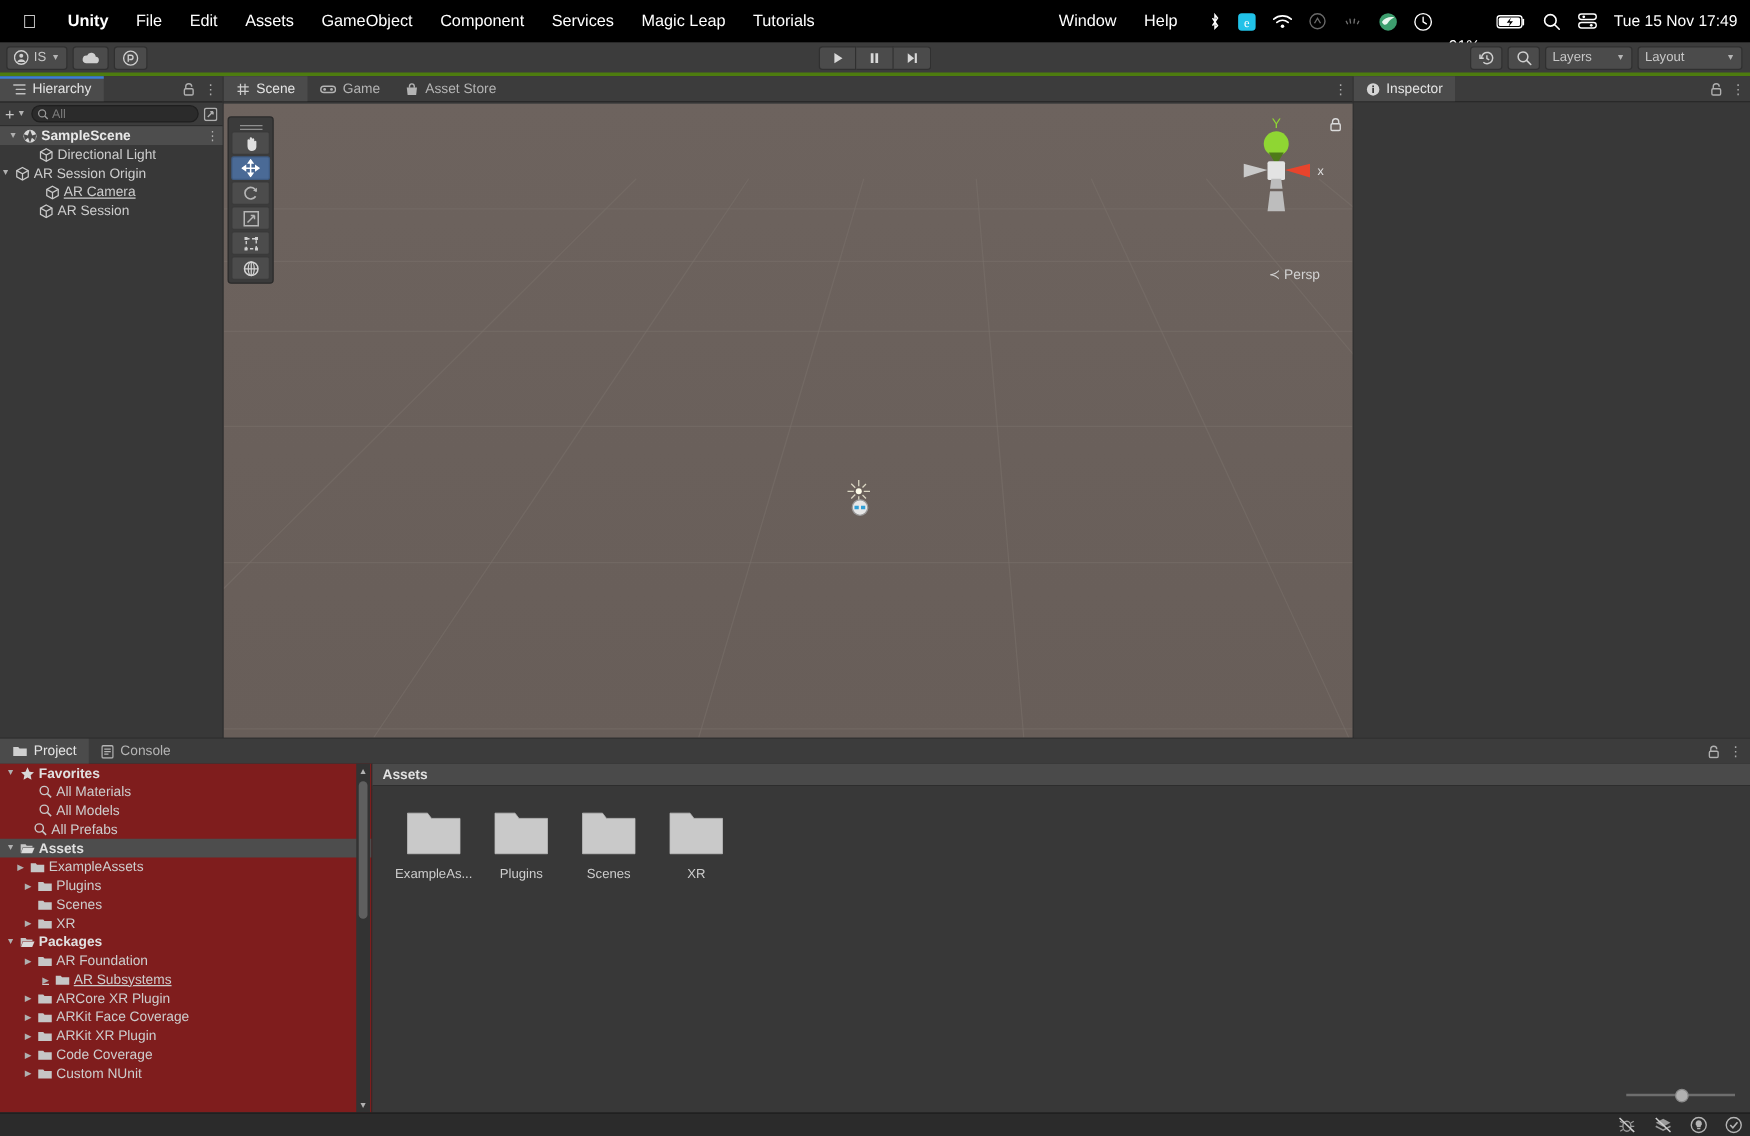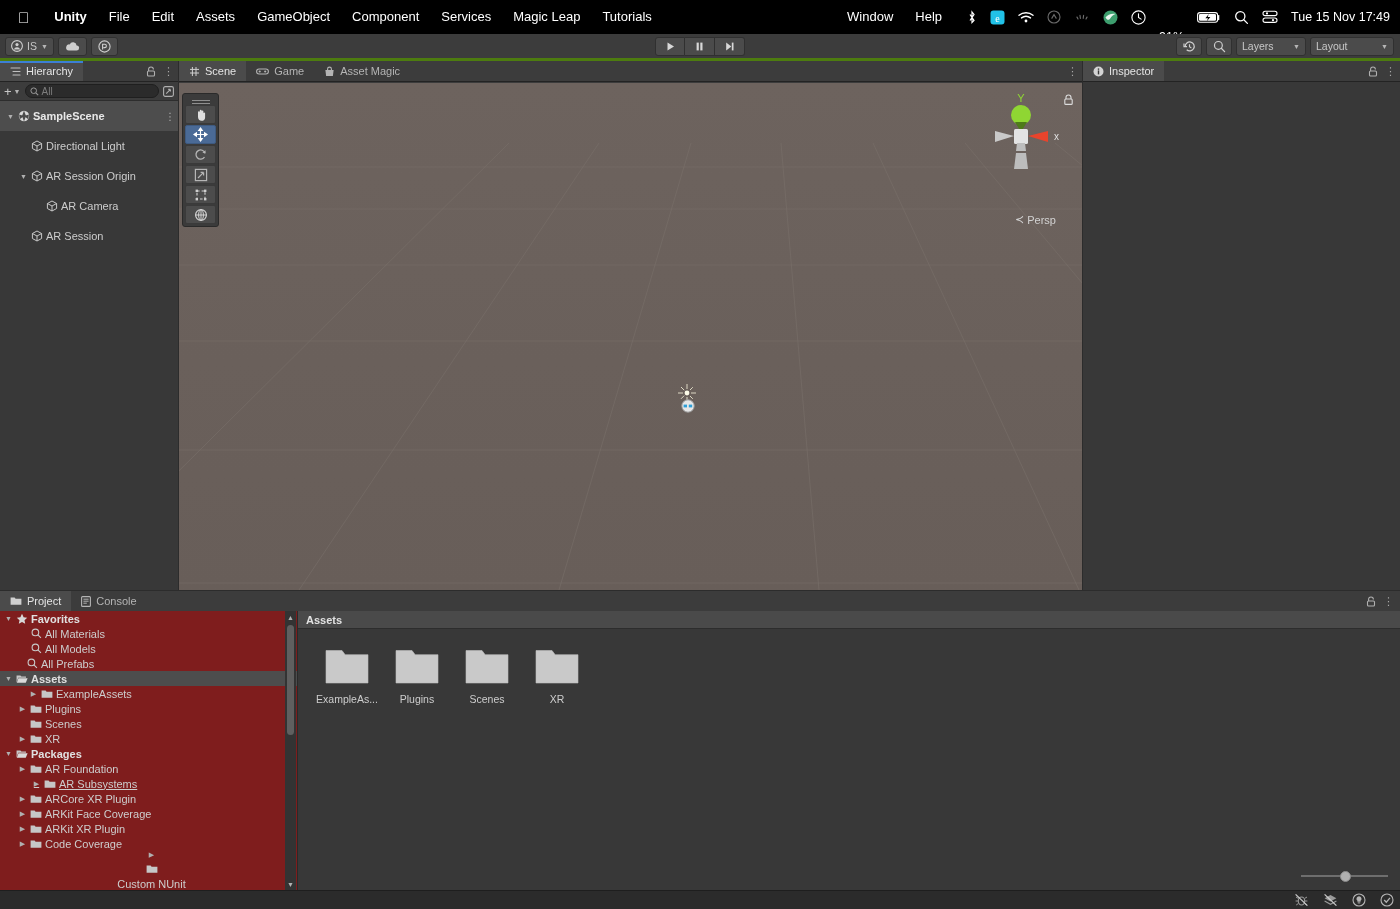--- a/index.html
+++ b/index.html
@@ -83,21 +83,21 @@
   .hier-toolbar {
     height: 19px; background: #3c3c3c; display: flex; align-items: center;
     padding: 0 4px; gap: 4px; border-bottom: 1px solid #2d2d2d;
   }
   .plus-btn { display: flex; align-items: center; gap: 2px; color: #c8c8c8; font-size: 13px; }
   .search-pill {
     flex: 1; height: 14px; background: #2b2b2b; border: 1px solid #1f1f1f; border-radius: 7px;
     display: flex; align-items: center; padding: 0 4px; gap: 3px; color: #7d7d7d; font-size: 10px;
   }
   .hier-row {
-    height: 30px; display: flex; align-items: center; gap: 3px;
+    height: 15px; display: flex; align-items: center; gap: 3px;
     font-size: 11px; color: #cdcdcd; padding-right: 4px; position: relative;
   }
   .hier-row.selected-scene { background: #4d4d4d; }
   .tri { width: 9px; font-size: 7px; color: #b0b0b0; text-align: center; flex: 0 0 9px; }
   .tri.empty { visibility: hidden; }
   .go-ico { width: 12px; height: 12px; flex: 0 0 12px; display: flex; align-items: center; justify-content: center; }
   .row-menu { position: absolute; right: 4px; font-size: 10px; color: #b0b0b0; letter-spacing: -1px; }
 
   
   #scene-panel { left: 179px; top: 61px; width: 903px; height: 529px; background: #383838; }
@@ -407,31 +407,31 @@
         <div class="hier-row" style="padding-left: 19px;">
           <span class="tri empty">▼</span>
           <span class="go-ico">
             <svg width="12" height="12" viewBox="0 0 12 12">
               <path d="M6 1 10.6 3.5v5L6 11 1.4 8.5v-5z" fill="none" stroke="#c8c8c8" stroke-width="1"></path>
               <path d="M1.4 3.5 6 6l4.6-2.5M6 6v5" fill="none" stroke="#c8c8c8" stroke-width="1"></path>
             </svg>
           </span>
           <span style="">Directional Light</span>
         </div>
-        <div class="hier-row" style="padding-left: 19px;">
+        <div class="hier-row" style="">
           <span class="tri">▼</span>
           <span class="go-ico">
             <svg width="12" height="12" viewBox="0 0 12 12">
               <path d="M6 1 10.6 3.5v5L6 11 1.4 8.5v-5z" fill="none" stroke="#c8c8c8" stroke-width="1"></path>
               <path d="M1.4 3.5 6 6l4.6-2.5M6 6v5" fill="none" stroke="#c8c8c8" stroke-width="1"></path>
             </svg>
           </span>
           <span style="">AR Session Origin</span>
         </div>
-        <div class="hier-row" style="padding-left: 34px;">
+        <div class="hier-row" style="padding-left: 24px; text-decoration: underline;">
           <span class="tri empty">▼</span>
           <span class="go-ico">
             <svg width="12" height="12" viewBox="0 0 12 12">
               <path d="M6 1 10.6 3.5v5L6 11 1.4 8.5v-5z" fill="none" stroke="#c8c8c8" stroke-width="1"></path>
               <path d="M1.4 3.5 6 6l4.6-2.5M6 6v5" fill="none" stroke="#c8c8c8" stroke-width="1"></path>
             </svg>
           </span>
           <span style="">AR Camera</span>
         </div>
         <div class="hier-row" style="padding-left: 19px;">
@@ -469,21 +469,21 @@
         </span>
         <span>Game</span>
       </div>
       <div class="ptab">
         <span>
           <svg width="11" height="11" viewBox="0 0 11 11">
               <path d="M1.4 4h8.2l-.7 6H2.1z" fill="#b4b4b4"></path>
               <path d="M3.6 4.2V3a1.9 1.9 0 0 1 3.8 0v1.2" fill="none" stroke="#b4b4b4" stroke-width="1.1"></path>
             </svg>
         </span>
-        <span>Asset Magic</span>
+        <span>Asset Store</span>
       </div>
       <div class="tabbar-right">
         <span style="font-size:11px">⋮</span>
       </div>
     </div>
 
     <div class="scene-toolbar">
       <span class="sep"></span>
       <span class="sc-btn">
         <span>
@@ -861,21 +861,21 @@
             <div class="tree-row header selected" style="padding-left: 4px;">
               <span class="tri">▼</span>
               <span class="go-ico">
                 <svg width="13" height="10" viewBox="0 0 13 10">
                   <path d="M0.6 1.2h4.2l1 1.2h5v1.2H2.4L0.6 9z" fill="#c6c6c6"></path>
                   <path d="M2.6 4.2h10L10.6 9H0.9z" fill="#dadada"></path>
                 </svg>
               </span>
               <span>Assets</span>
             </div>
-            <div class="tree-row" style="padding-left: 29px;">
+            <div class="tree-row" style="padding-left: 12px;">
               <span class="tri">▶</span>
               <span class="go-ico">
                 <svg width="12" height="10" viewBox="0 0 12 10">
                   <path d="M0.6 1.6h4l1 1.2h5.8v6H0.6z" fill="#c6c6c6"></path>
                 </svg>
               </span>
               <span>ExampleAssets</span>
             </div>
             <div class="tree-row" style="padding-left: 18px;">
               <span class="tri">▶</span>
@@ -961,21 +961,21 @@
             </div>
             <div class="tree-row" style="padding-left: 18px;">
               <span class="tri">▶</span>
               <span class="go-ico">
                 <svg width="12" height="10" viewBox="0 0 12 10">
                   <path d="M0.6 1.6h4l1 1.2h5.8v6H0.6z" fill="#c6c6c6"></path>
                 </svg>
               </span>
               <span>Code Coverage</span>
             </div>
-            <div class="tree-row" style="padding-left: 18px; flex-direction: column;">
+            <div class="tree-row" style="padding-left: 18px;">
               <span class="tri">▶</span>
               <span class="go-ico">
                 <svg width="12" height="10" viewBox="0 0 12 10">
                   <path d="M0.6 1.6h4l1 1.2h5.8v6H0.6z" fill="#c6c6c6"></path>
                 </svg>
               </span>
               <span>Custom NUnit</span>
             </div>
           </div>
         <div class="tree-scrollbar">

